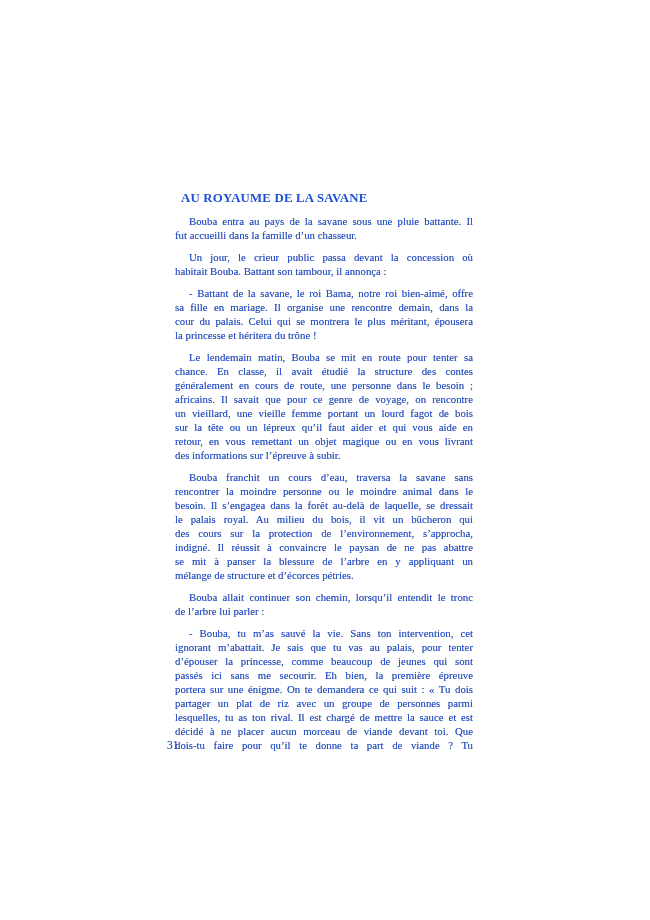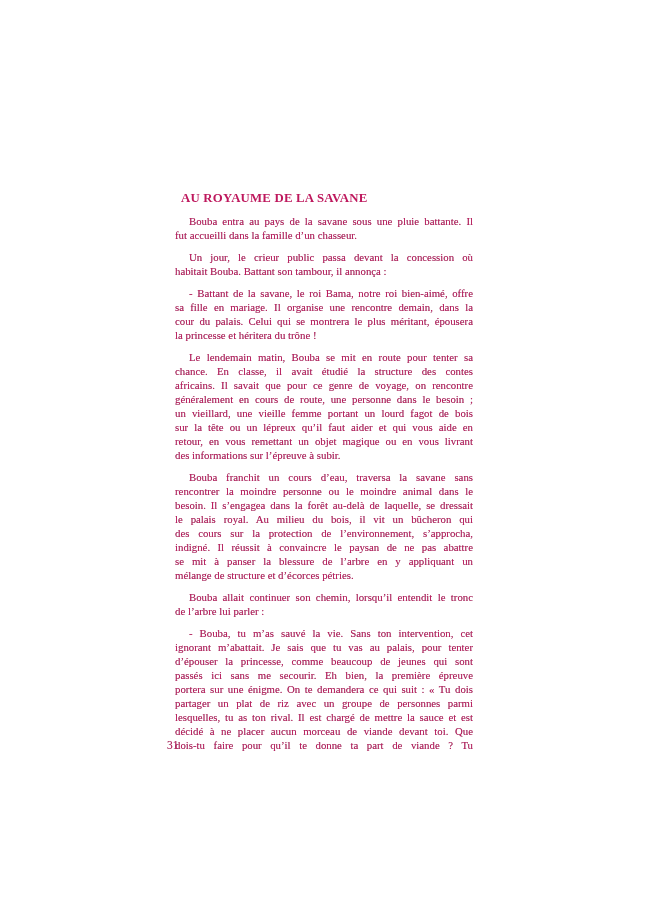--- a/index.html
+++ b/index.html
@@ -7,21 +7,21 @@
     padding: 0;
     background: #ffffff;
   }
   .book-page {
     position: relative;
     width: 650px;
     height: 920px;
     background: #ffffff;
     overflow: hidden;
     font-family: "Liberation Serif", "DejaVu Serif", serif;
-    color: #be185d;
+    color: #1d4ed8;
   }
   .text-block {
     position: absolute;
     left: 167px;
     top: 190px;
     width: 314px;
   }
   .chapter-title {
     font-weight: bold;
     font-size: 12.8px;
@@ -78,22 +78,22 @@
         </div>
         <div class="para">
           <div class="line first">- Battant de la savane, le roi Bama, notre roi bien-aimé, offre</div>
           <div class="line">sa fille en mariage. Il organise une rencontre demain, dans la</div>
           <div class="line">cour du palais. Celui qui se montrera le plus méritant, épousera</div>
           <div class="line para-end">la princesse et héritera du trône !</div>
         </div>
         <div class="para">
           <div class="line first">Le lendemain matin, Bouba se mit en route pour tenter sa</div>
           <div class="line">chance. En classe, il avait étudié la structure des contes</div>
+          <div class="line">généralement en cours de route, une personne dans le besoin ;</div>
           <div class="line">africains. Il savait que pour ce genre de voyage, on rencontre</div>
-          <div class="line">généralement en cours de route, une personne dans le besoin ;</div>
           <div class="line">un vieillard, une vieille femme portant un lourd fagot de bois</div>
           <div class="line">sur la tête ou un lépreux qu’il faut aider et qui vous aide en</div>
           <div class="line">retour, en vous remettant un objet magique ou en vous livrant</div>
           <div class="line para-end">des informations sur l’épreuve à subir.</div>
         </div>
         <div class="para">
           <div class="line first">Bouba franchit un cours d’eau, traversa la savane sans</div>
           <div class="line">rencontrer la moindre personne ou le moindre animal dans le</div>
           <div class="line">besoin. Il s’engagea dans la forêt au-delà de laquelle, se dressait</div>
           <div class="line">le palais royal. Au milieu du bois, il vit un bûcheron qui</div>

